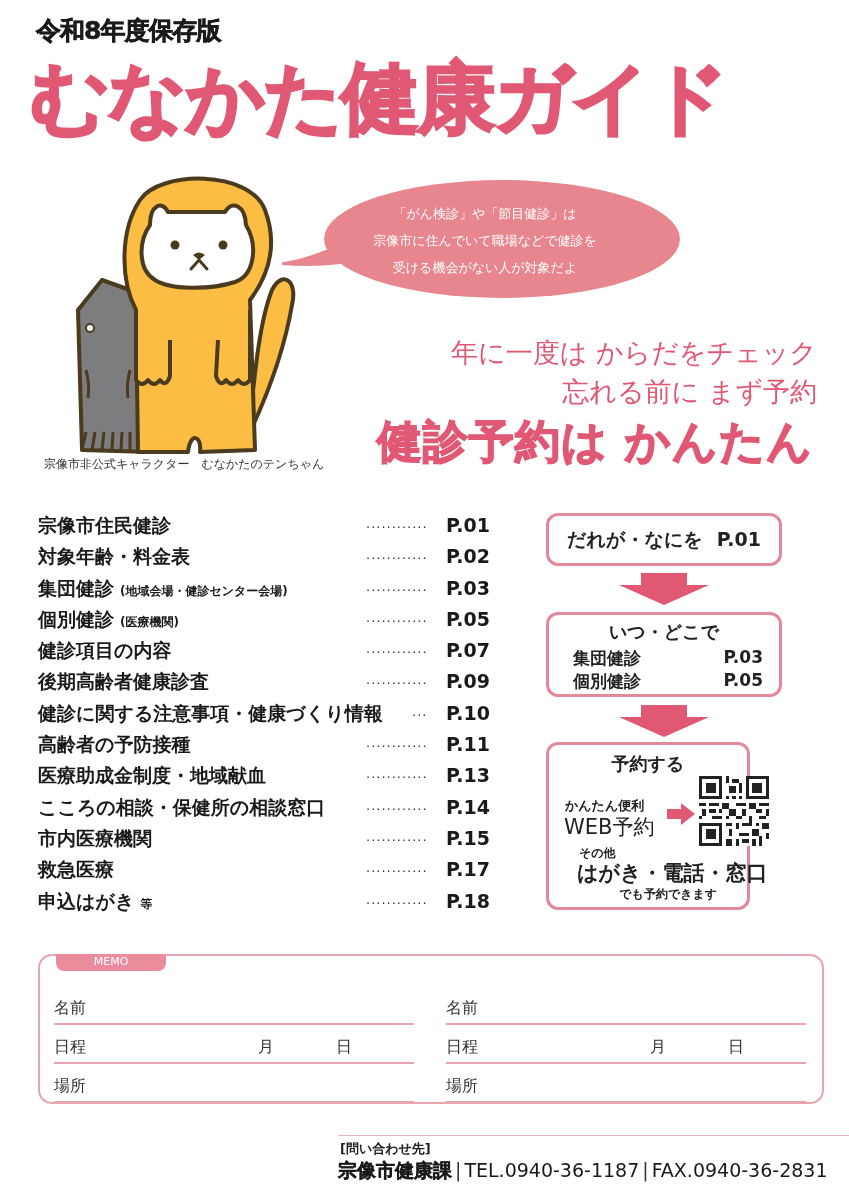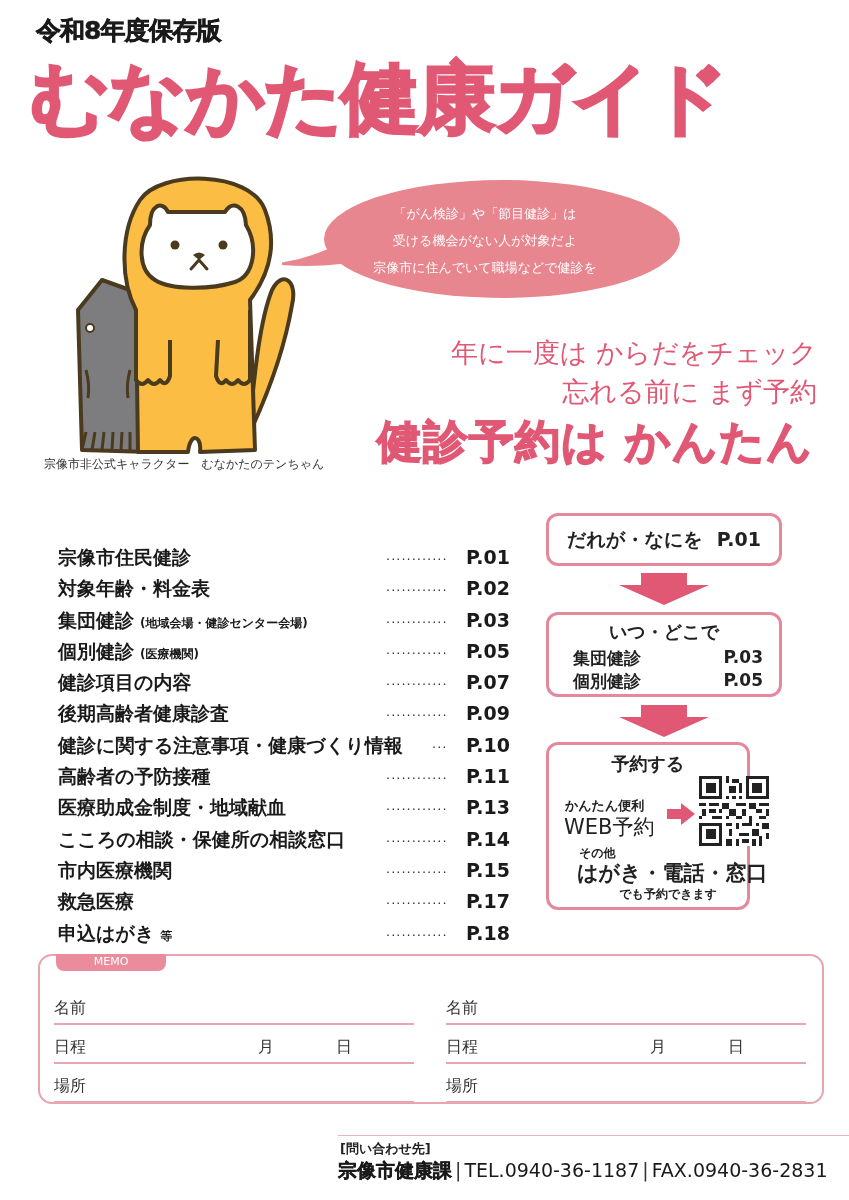--- a/index.html
+++ b/index.html
@@ -20,21 +20,21 @@
   .bubble { left: 282px; top: 178px; width: 400px; height: 122px; }
   .bubble-text { left: 300px; top: 200px; width: 370px; text-align: center; color: #fff; font-size: 13px; line-height: 27px; font-weight: 500; }
   .bubble-text div { white-space: nowrap; }
 
   
   .slogan1 { right: 32px; top: 334px; font-size: 27px; color: #e05874; white-space: nowrap; line-height: 38px; text-align: right; }
   .slogan2 { right: 32px; top: 373px; font-size: 27px; color: #e05874; white-space: nowrap; line-height: 38px; text-align: right; }
   .slogan3 { right: 36px; top: 413px; font-size: 45px; font-weight: 900; color: #e05874; white-space: nowrap; line-height: 58px; -webkit-text-stroke: 1.5px #e05874; letter-spacing: 1px; }
 
   
-  .toc { left: 58px; top: 513px; width: 452px; margin-top: 32px; }
+  .toc { left: 38px; top: 513px; width: 452px; }
   .toc-row { display: flex; align-items: baseline; height: 31.3px; font-size: 19px; font-weight: 700; color: #1a1a1a; white-space: nowrap; }
   .toc-label { flex: 0 0 auto; }
   .toc-sub { font-size: 12px; font-weight: 700; margin-left: 6px; }
   .toc-fill { flex: 1 1 auto; }
   .toc-dots { flex: 0 0 auto; width: 76px; text-align: left; font-size: 13px; letter-spacing: 1px; font-weight: 400; color: #333; }
   .toc-dots.short { width: 30px; }
   .toc-page { flex: 0 0 auto; width: 48px; text-align: right; font-size: 19px; font-weight: 700; }
 
   
   .fbox { position: absolute; border: 3px solid #e4899b; border-radius: 12px; background: #fff; }
@@ -105,22 +105,22 @@
   <path d="M149 90 l -8 9 M 149 90 l 8 9" stroke="#4a3a1e" stroke-width="3" fill="none" stroke-linecap="round"></path>
 </svg>
 <div class="abs char-caption">宗像市非公式キャラクター　むなかたのテンちゃん</div>
 
 <svg class="bubble abs" viewBox="0 0 400 122">
   <ellipse cx="220" cy="61" rx="178" ry="59" fill="#e8868f"></ellipse>
   <path d="M70 60 C 40 75, 20 82, -10 86 C 25 90, 60 88, 90 80 Z" fill="#e8868f"></path>
 </svg>
 <div class="abs bubble-text">
   <div>「がん検診」や「節目健診」は</div>
+  <div>宗像市に住んでいて職場などで健診を</div>
   <div>受ける機会がない人が対象だよ</div>
-  <div>宗像市に住んでいて職場などで健診を</div>
 </div>
 
 <div class="abs slogan1">年に一度は からだをチェック</div>
 <div class="abs slogan2">忘れる前に まず予約</div>
 <div class="abs slogan3">健診予約は かんたん</div>
 
 <div class="abs toc">
   <div class="toc-row">
       <span class="toc-label">宗像市住民健診</span>
       <span class="toc-fill"></span>

